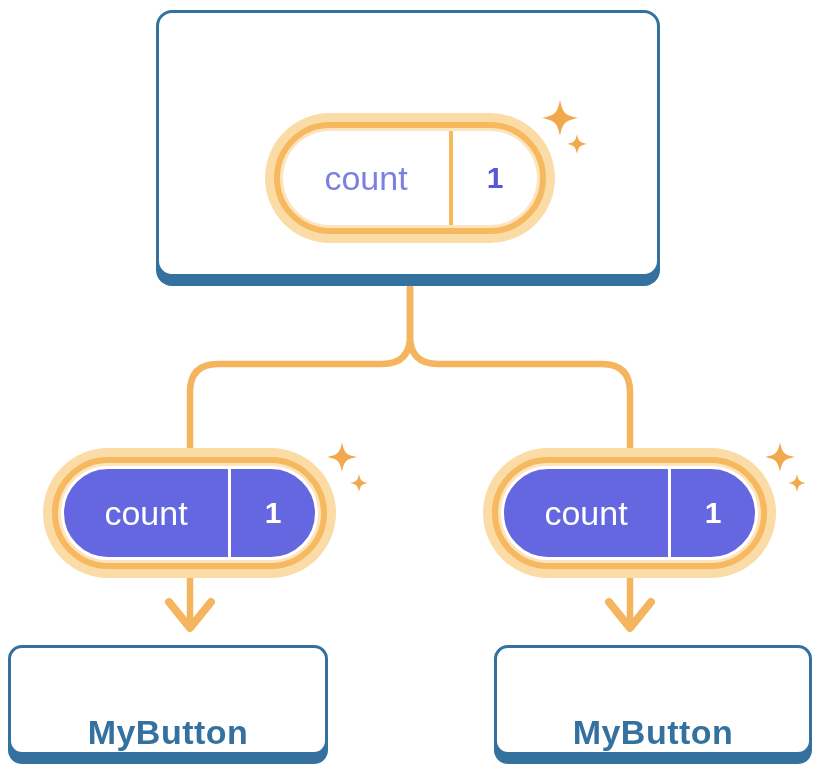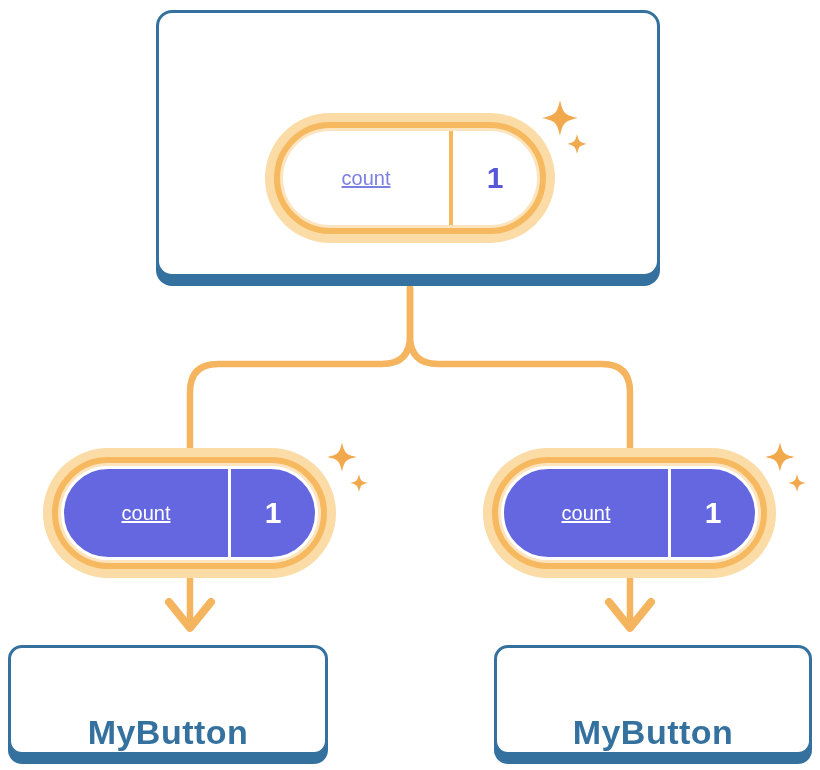--- a/index.html
+++ b/index.html
@@ -126,21 +126,21 @@
     align-items: center;
     justify-content: center;
   }
   .pill-cell-label { flex: 1 1 auto; }
   .pill-cell-value { width: 84px; flex: 0 0 auto; }
 
   .pill-divider { width: 4px; flex: 0 0 auto; }
   .pill-body-state .pill-divider { background: var(--ring-orange); }
   .pill-body-props .pill-divider { width: 3px; background: #fff; }
 
-  .pill-label-text { font-size: 20px; font-weight: 400; text-decoration: underline; }
+  .pill-label-text { font-size: 34px; font-weight: 400; }
   .pill-value-text { font-size: 30px; font-weight: 700; }
   .pill-body-state .pill-label-text { color: var(--state-label-purple); }
   .pill-body-state .pill-value-text { color: var(--state-value-purple); }
   .pill-body-props .pill-label-text { color: var(--text-white); font-weight: 500; }
   .pill-body-props .pill-value-text { color: var(--text-white); }
 
   
   .sparkle-svg { position: absolute; z-index: 4; }
   .sparkle-svg path { fill: var(--sparkle-orange); }
   .sparkle-top   { left: 535px; top: 94px;  }

